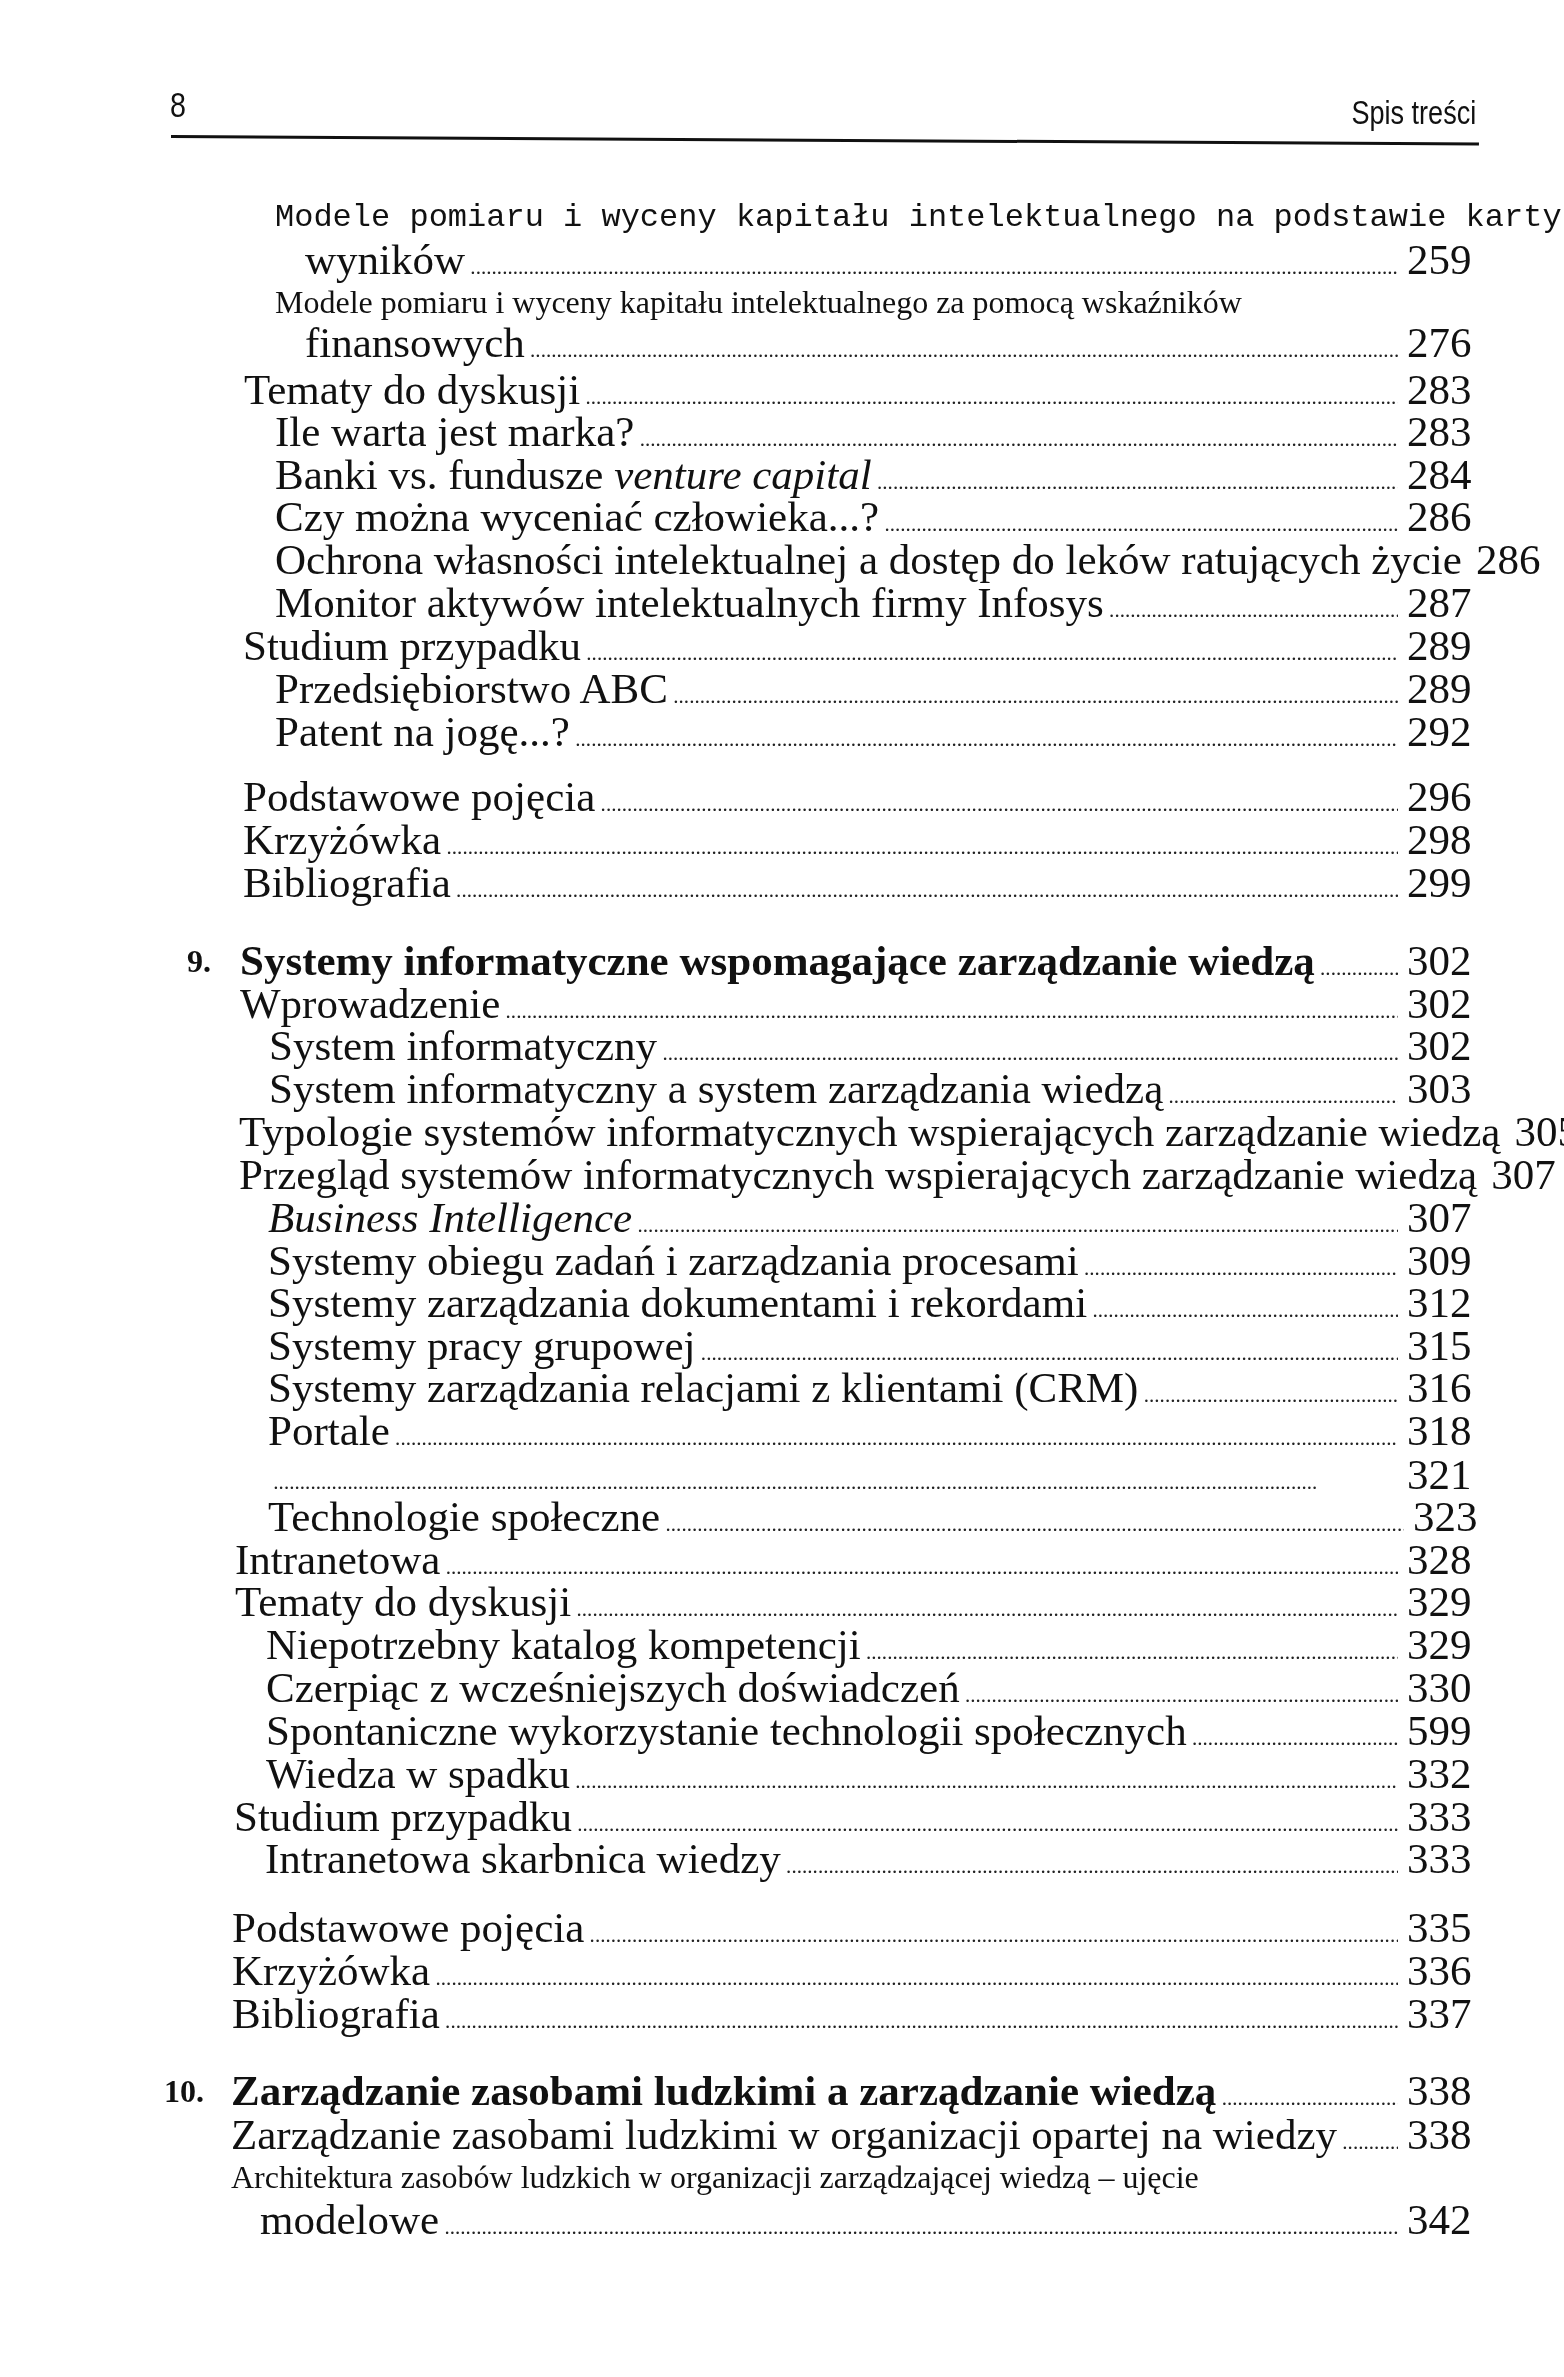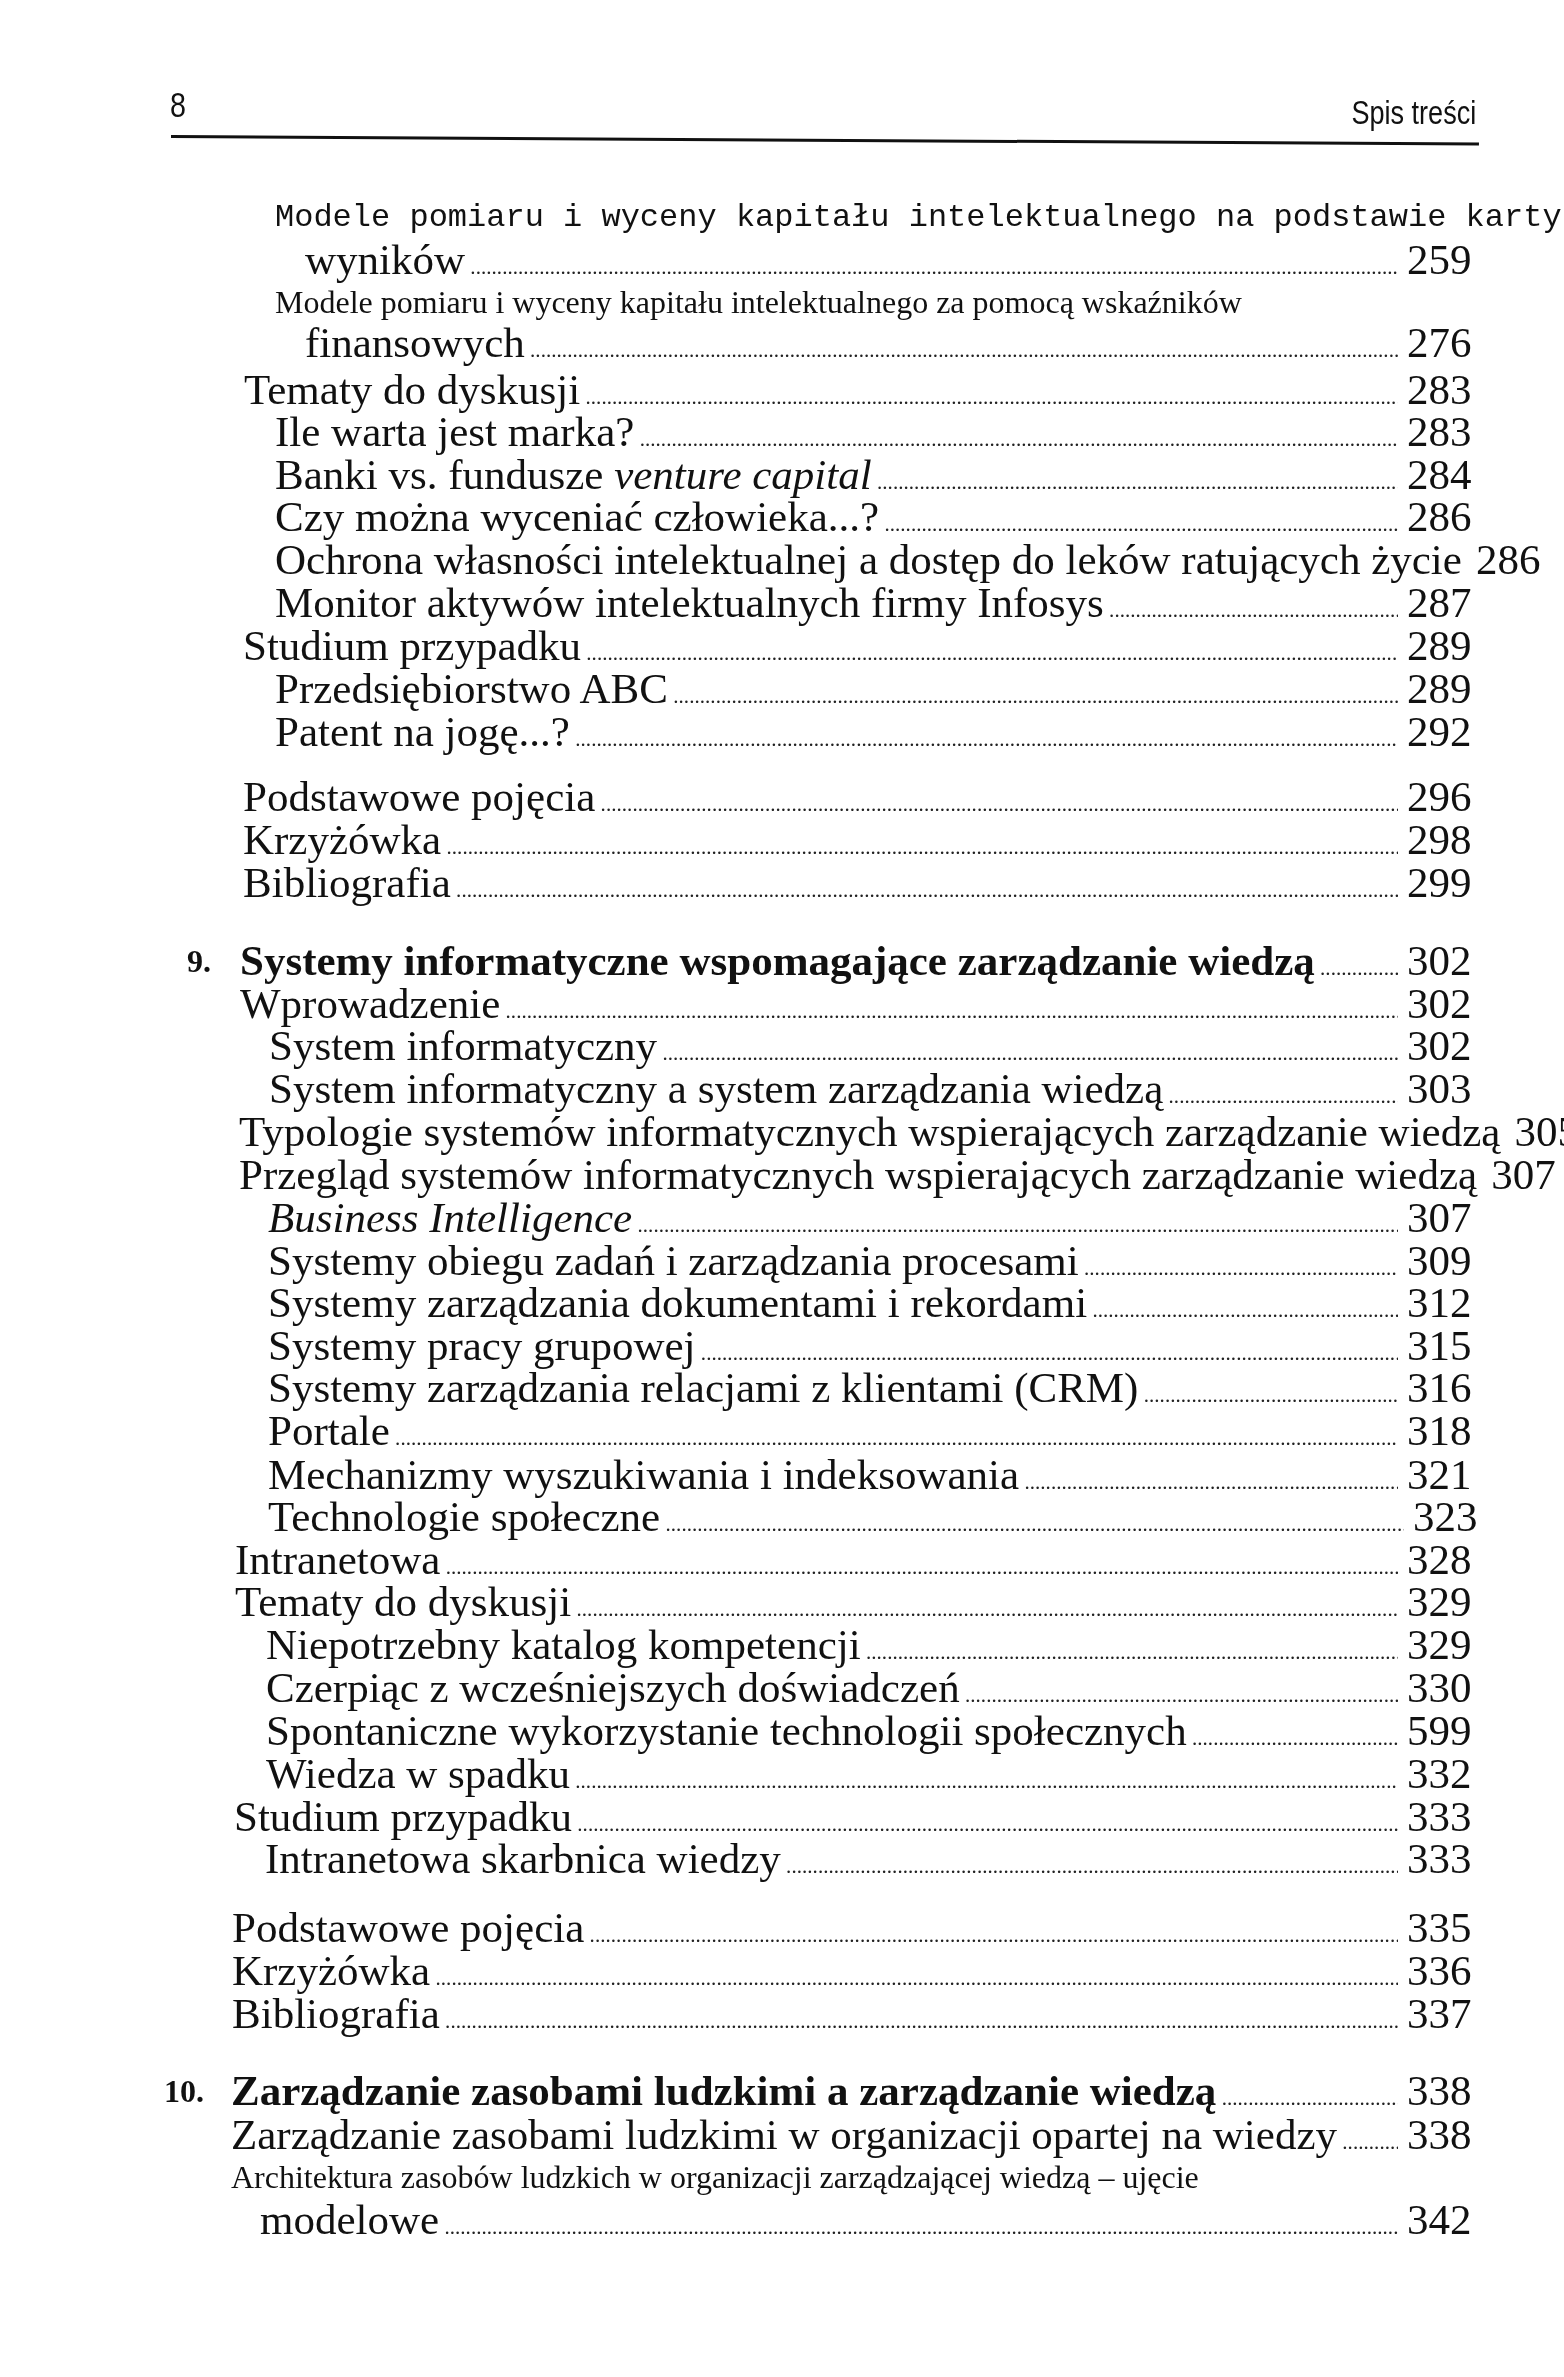--- a/index.html
+++ b/index.html
@@ -156,21 +156,20 @@
     <span class="label">Systemy zarządzania relacjami z klientami (CRM)</span>
     <span class="leader"></span>
     <span class="page-no">316</span>
   </div>
   <div class="row" style="left:268px; right:102px; top:1410px;">
     <span class="label">Portale</span>
     <span class="leader"></span>
     <span class="page-no">318</span>
   </div>
   <div class="row" style="left:268px; right:102px; top:1454px;">
-    <span class="label">Mechanizmy wyszukiwania i indeksowania</span>
     <span class="leader"></span>
     <span class="page-no">321</span>
   </div>
   <div class="row" style="left:268px; right:96px; top:1496px;">
     <span class="label">Technologie społeczne</span>
     <span class="leader"></span>
     <span class="page-no">323</span>
   </div>
   <div class="row" style="left:235px; right:102px; top:1539px;">
     <span class="label">Intranetowa</span>

